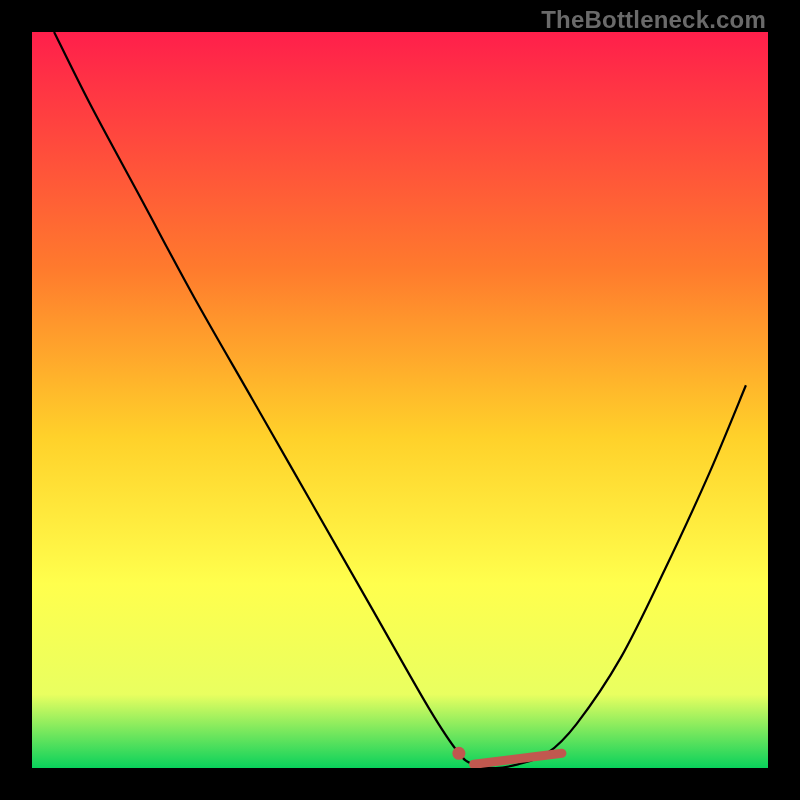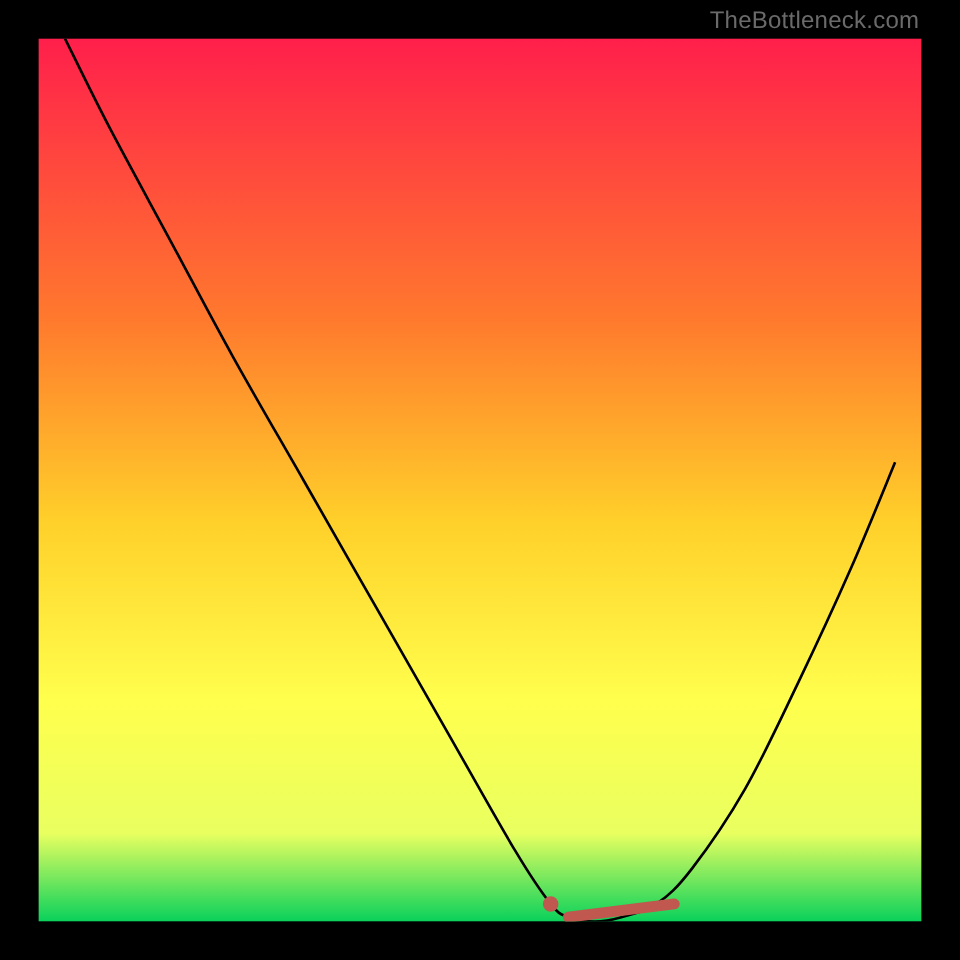--- a/index.html
+++ b/index.html
@@ -1,18 +1,18 @@
 <!DOCTYPE html>
 <html><head>
 <meta charset="utf-8">
 <style>
   html,body{margin:0;padding:0;width:800px;height:800px;background:#000;overflow:hidden;font-family:Arial,Helvetica,sans-serif}
   .frame{position:absolute;left:0;top:0;width:800px;height:800px;background:#000}
   .plot{position:absolute;left:32px;top:32px;width:736px;height:736px}
-  .watermark{position:absolute;top:6px;right:34px;color:#6a6a6a;font-size:20px;font-weight:400;letter-spacing:.2px}
+  .watermark{position:absolute;top:6px;right:34px;color:#6a6a6a;font-size:24px;font-weight:700;letter-spacing:.2px}
   svg{position:absolute;left:0;top:0}
 </style>
 </head>
 <body>
 
 <div class="frame">
 
   <div class="watermark">TheBottleneck.com</div>
 
   <div class="plot">

